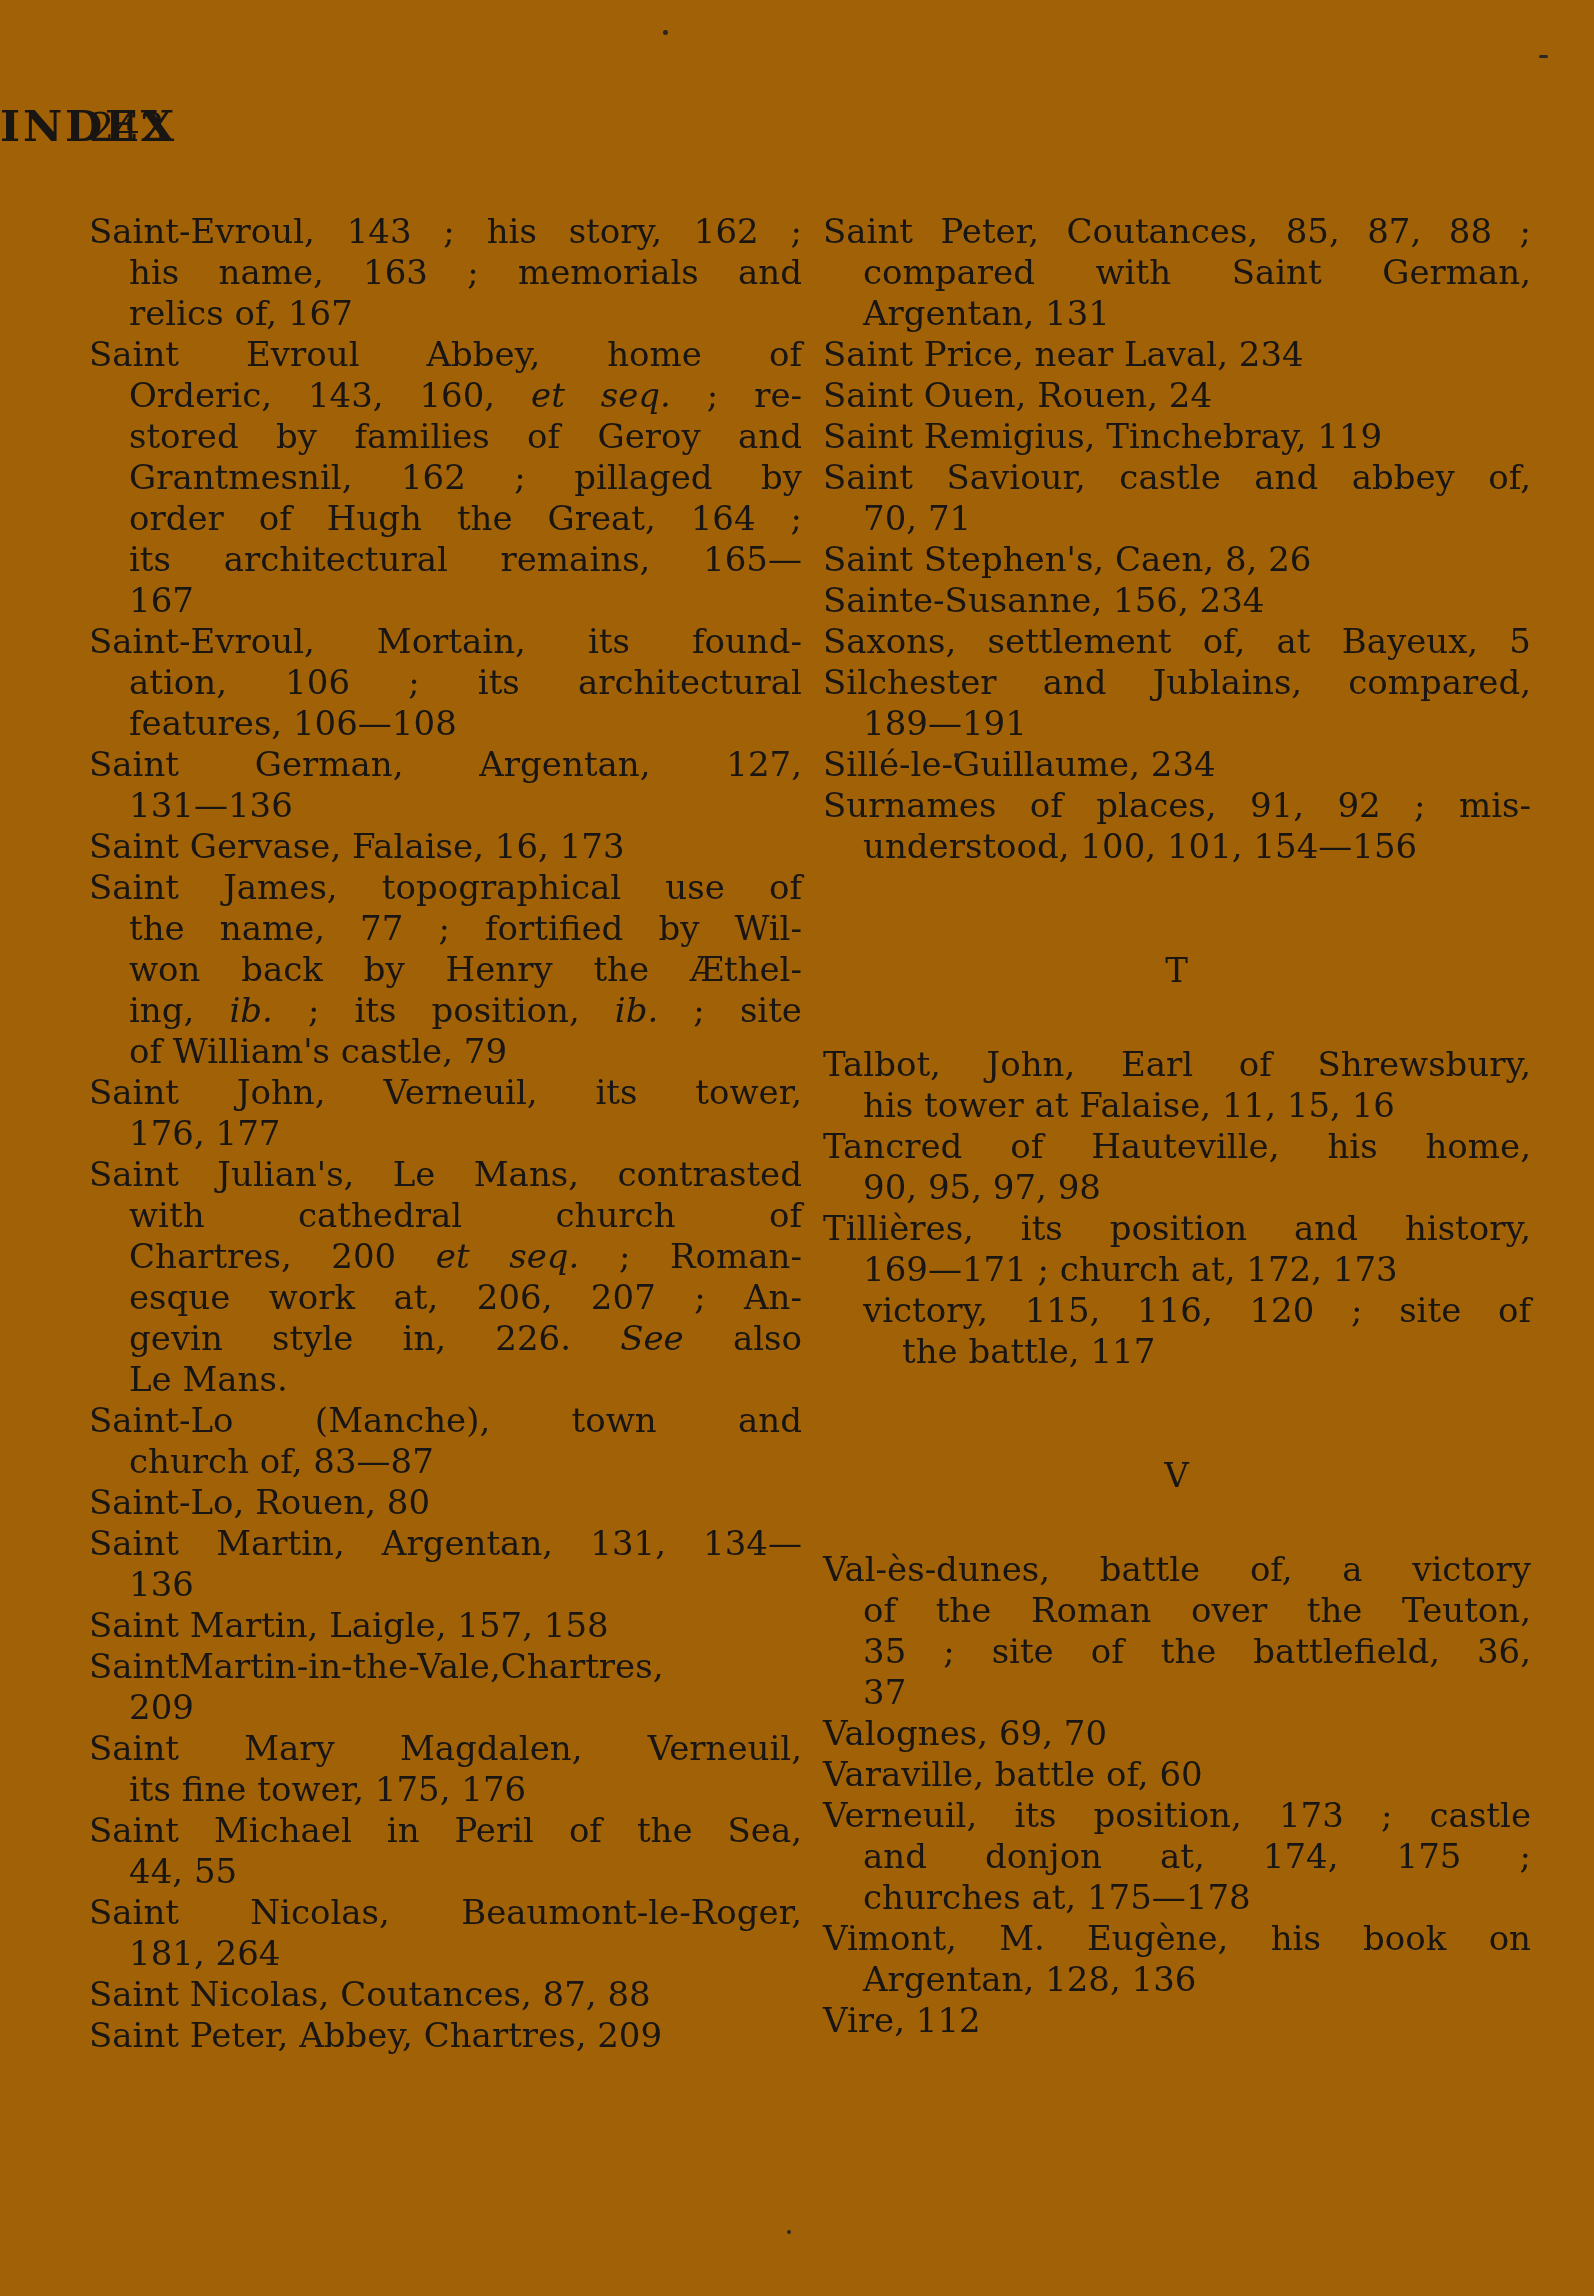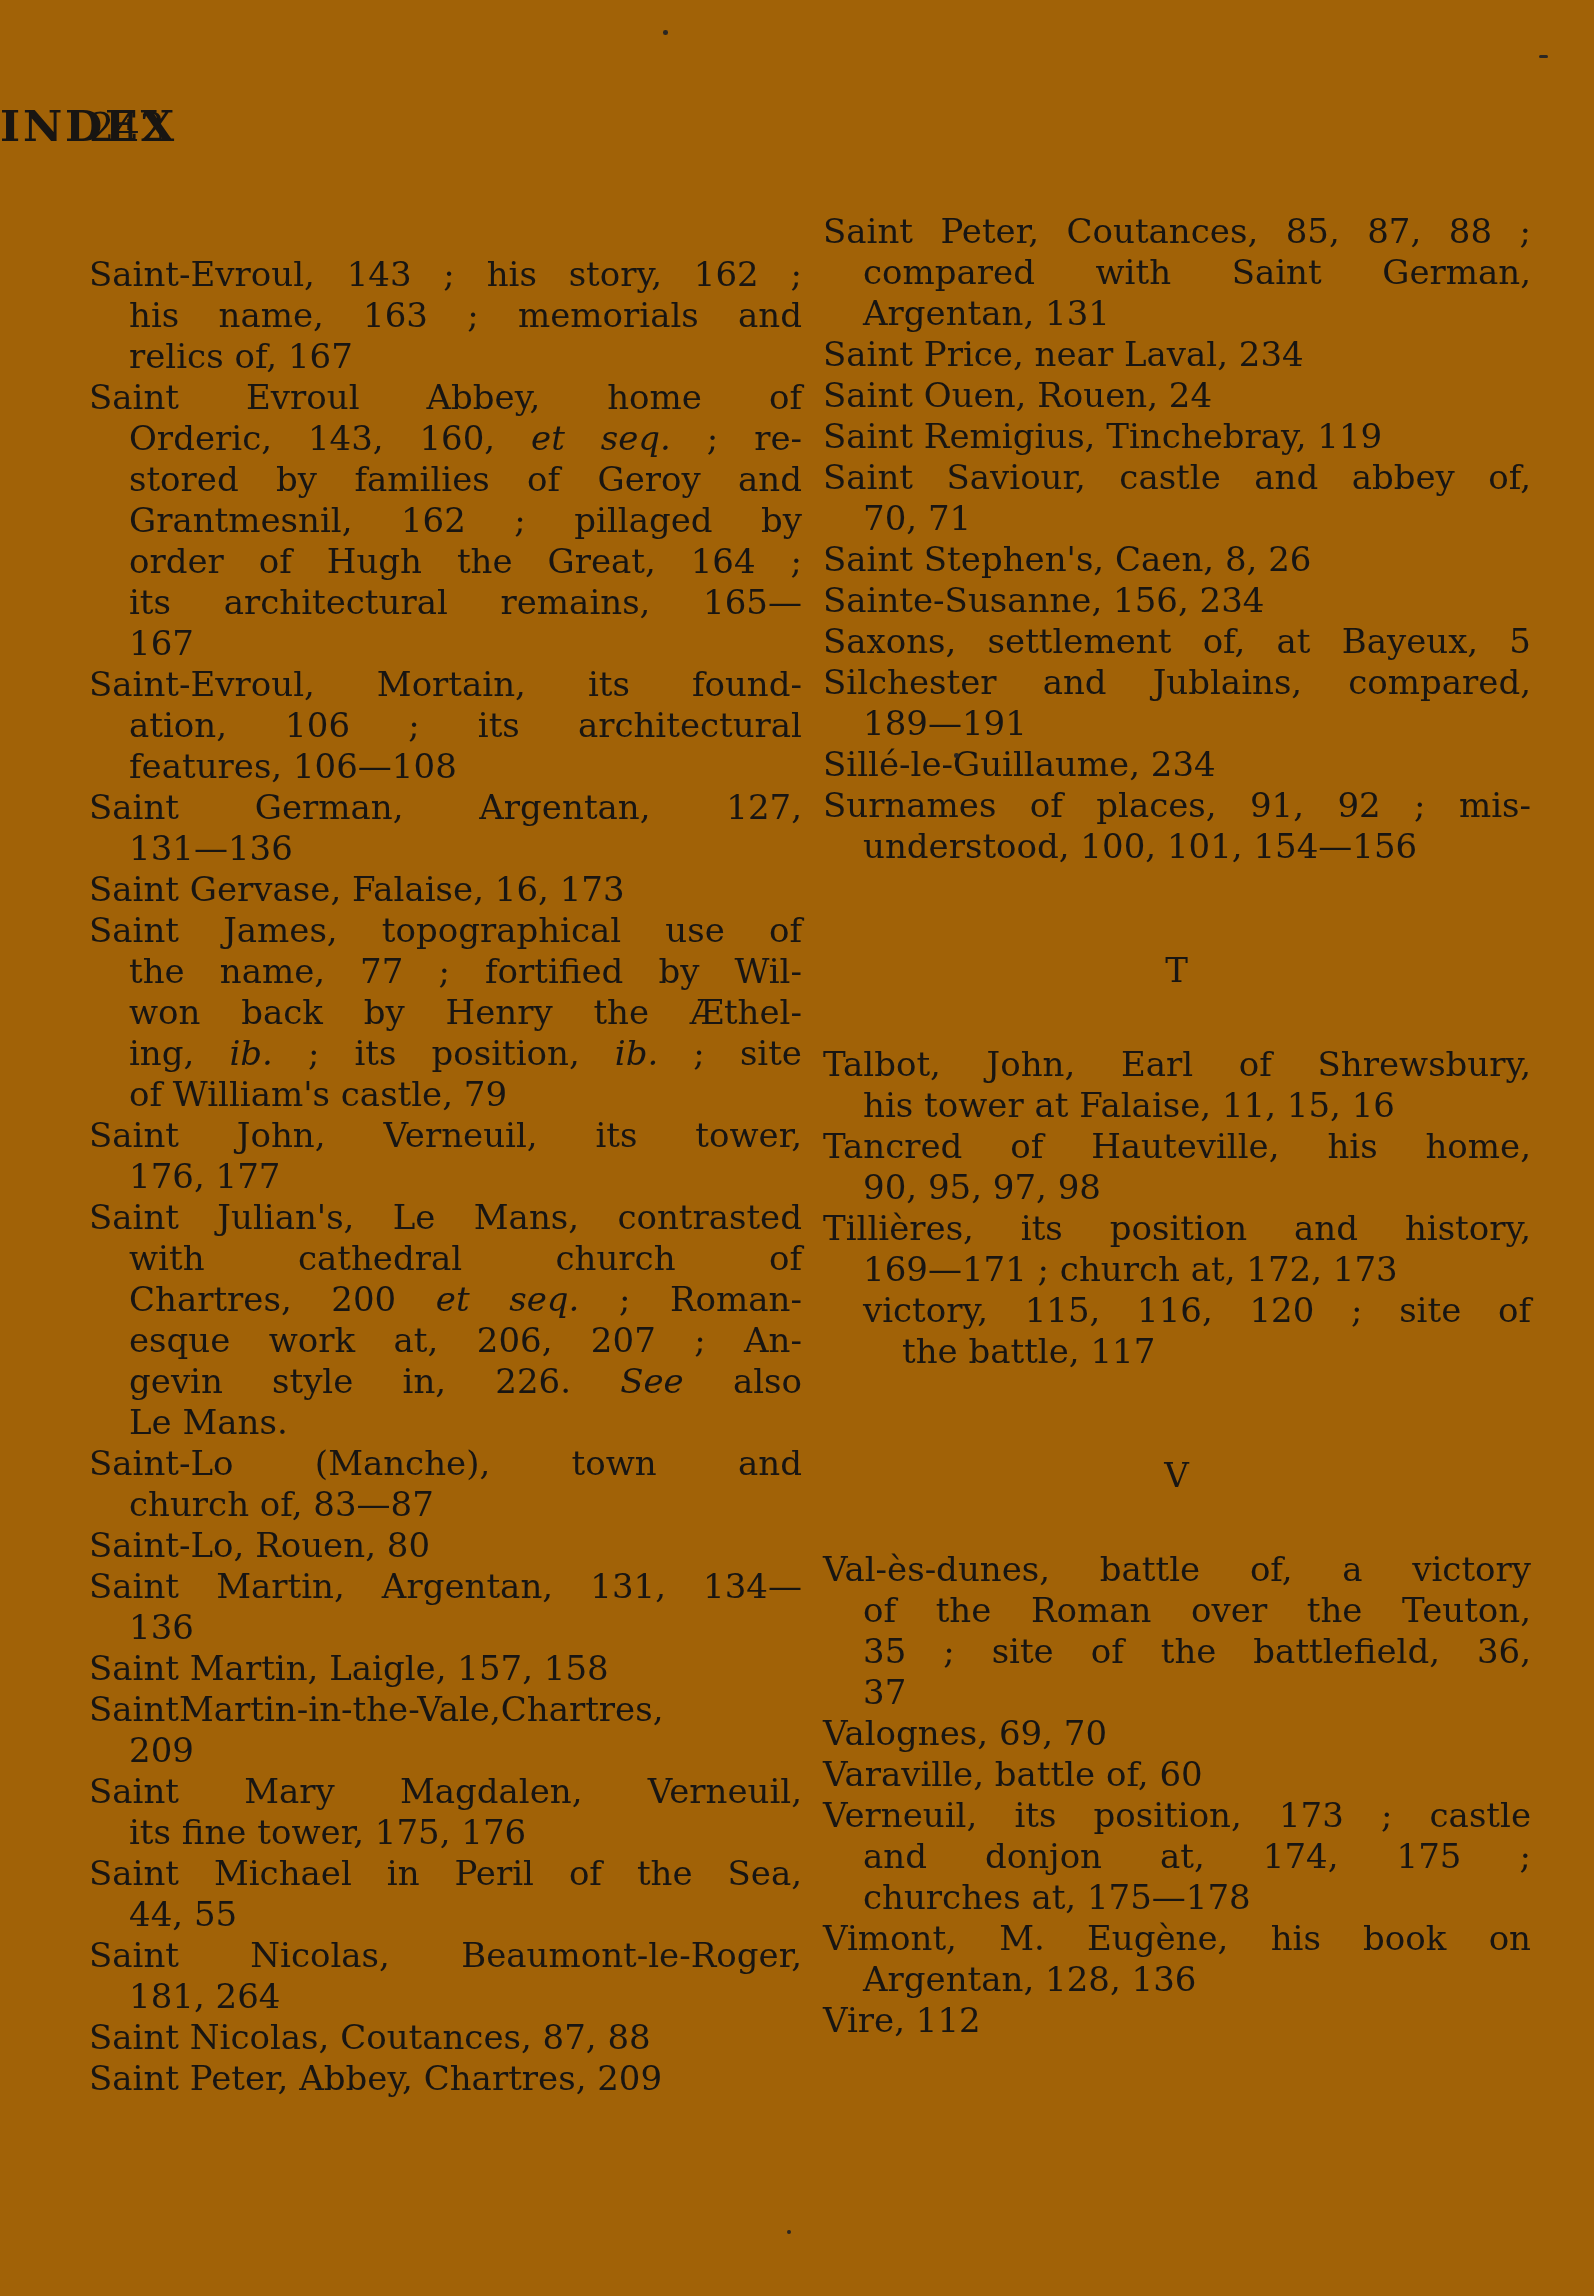--- a/index.html
+++ b/index.html
@@ -17,21 +17,21 @@
   }
   .header{
     position:absolute;left:0;top:102px;width:100%;
     font-size:43px;line-height:49px;
     font-weight:bold;letter-spacing:2.8px;
   }
   .col{
     position:absolute;top:211px;
     font-size:34px;line-height:41px;
   }
-  #colL{left:89px;width:713px;margin-top:43px;}
+  #colL{left:89px;width:713px;}
   #colR{left:823px;width:708px;}
   .ln{min-height:41px;}
   .fl{text-align:justify;text-align-last:justify;}
   .i1{padding-left:40px;}
   .i2{padding-left:79px;}
   .sect{
     text-align:center;text-align-last:center;
     margin-top:83px;margin-bottom:53px;
     letter-spacing:0.9px;
   }

